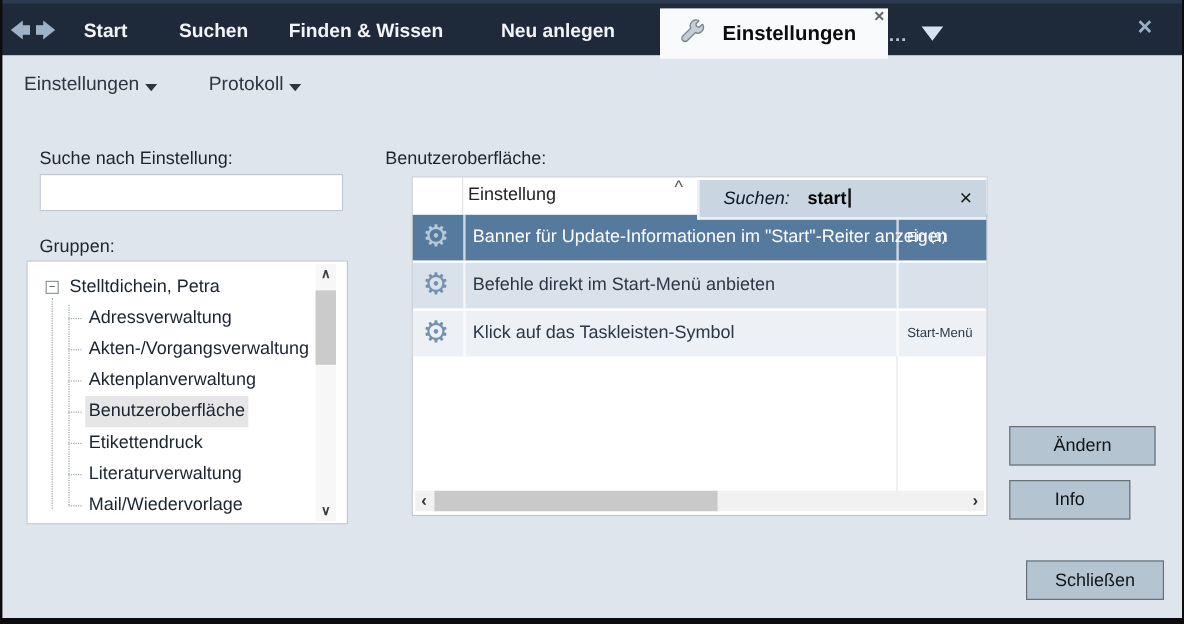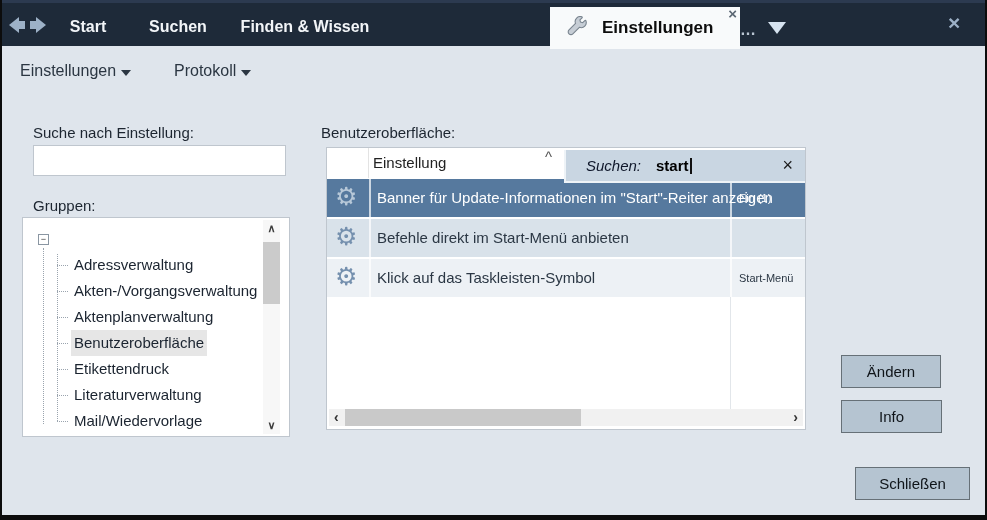--- a/index.html
+++ b/index.html
@@ -86,21 +86,21 @@
   .vscroll { position:absolute; right:9px; top:2px; bottom:2px; width:17px;
              background:#f7f7f7; }
   .vscroll .sb-arrow { position:absolute; left:0; width:17px; text-align:center;
                        font-size:11px; color:#3c3c3c; font-weight:bold; }
   .vscroll .up { top:2px; } .vscroll .down { bottom:2px; }
   .vscroll .thumb { position:absolute; left:0; top:22px; width:17px; height:62px;
                     background:#cbcbcb; }
 
   
   #table-label { left:321px; top:124px; }
-  #settings-table { position:absolute; left:326px; top:147px; width:480px; height:283px;
+  #settings-table { position:absolute; left:343px; top:147px; width:480px; height:283px;
                     background:#fff; border:1px solid #bfc6ce; }
   #table-header { position:absolute; left:0; top:0; right:0; height:30px; background:#fff; }
   #table-header .icon-col { position:absolute; left:0; top:0; width:42px; height:30px;
                             border-right:1px solid #e3e3e3; }
   #table-header .col-title { position:absolute; left:46px; top:0; line-height:30px;
                              font-size:15px; color:#222; }
   #table-header .sort { position:absolute; left:218px; top:0px; font-size:15px; color:#555; }
 
   #search-overlay { position:absolute; left:237px; top:2px; width:241px; height:33px;
                     background:#c9d6e2; border-left:2px solid #eef3f7;
@@ -135,21 +135,21 @@
   #hscroll .h-arrow { position:absolute; top:0; line-height:17px; font-size:14px;
                       color:#333; font-weight:bold; }
   #hscroll .h-left { left:5px; } #hscroll .h-right { right:5px; }
   #hscroll .thumb { position:absolute; left:16px; top:0; width:236px; height:17px;
                     background:#c9c9c9; }
 
   
   .btn { position:absolute; background:#b5c4d1; border:1px solid #667077; color:#0f1419;
          font-size:15px; font-family:"Liberation Sans", sans-serif; cursor:default;
          text-align:center; }
-  #btn-aendern   { left:841px; top:355px; width:100px; height:33px; }
+  #btn-aendern   { left:841px; top:355px; width:122px; height:33px; }
   #btn-info      { left:841px; top:400px; width:101px; height:33px; }
   #btn-schliessen{ left:855px; top:467px; width:115px; height:33px; }
 </style>
 </head>
 <body>
 
 <div id="window">
 
   <div id="titlebar">
     <div class="nav-arrows">
@@ -158,20 +158,21 @@
           <span class="tail"></span>
         </span>
       <span class="arr right">
           <span class="tri"></span>
           <span class="tail"></span>
         </span>
     </div>
     <span class="tab" id="tab-start">Start</span>
     <span class="tab" id="tab-suchen">Suchen</span>
     <span class="tab" id="tab-finden">Finden &amp; Wissen</span>
+    <span class="tab" id="tab-neu">Neu anlegen</span>
 
     <div id="active-tab">
       <span class="wrench">
         <svg width="22" height="22" viewBox="0 0 24 24">
           <path d="M21.7 5.2c-.2-.5-.8-.6-1.2-.2l-2.3 2.3-2.4-.6-.6-2.4 2.3-2.3c.4-.4.2-1-.3-1.2-1.9-.6-4.1-.1-5.6 1.4-1.6 1.6-2 3.9-1.2 5.9L3.3 15.2c-1.2 1.2-1.2 3.1 0 4.2 1.2 1.2 3.1 1.2 4.2 0l7.1-7.1c2 .8 4.3.4 5.9-1.2 1.5-1.5 2-3.8 1.2-5.9z" fill="#c6cdd5" stroke="#79848f" stroke-width="1.2"></path>
         </svg>
       </span>
       <span class="label">Einstellungen</span>
       <span class="tab-close">×</span>
     </div>
@@ -195,20 +196,21 @@
   <span class="field-label" id="search-label">Suche nach Einstellung:</span>
   <input id="search-input" type="text" value="" style="">
   <span class="field-label" id="groups-label">Gruppen:</span>
 
   <div id="tree-box">
     <span class="tline-v1"></span>
     <span class="tline-v2"></span>
 
     <div class="tree-row tree-root-row">
       <span class="expander">−</span>
+      <span class="tree-root-label">Stelltdichein, Petra</span>
     </div>
 
     <div class="tree-row tree-child" style="top:34px"><span class="stub"></span><span class="lbl">Adressverwaltung</span></div>
     <div class="tree-row tree-child" style="top:60px"><span class="stub"></span><span class="lbl">Akten-/Vorgangsverwaltung</span></div>
     <div class="tree-row tree-child" style="top:86px"><span class="stub"></span><span class="lbl">Aktenplanverwaltung</span></div>
     <div class="tree-row tree-child selected" style="top:112px"><span class="stub"></span><span class="lbl">Benutzeroberfläche</span></div>
     <div class="tree-row tree-child" style="top:138px"><span class="stub"></span><span class="lbl">Etikettendruck</span></div>
     <div class="tree-row tree-child" style="top:164px"><span class="stub"></span><span class="lbl">Literaturverwaltung</span></div>
     <div class="tree-row tree-child" style="top:190px"><span class="stub"></span><span class="lbl">Mail/Wiedervorlage</span></div>
 

